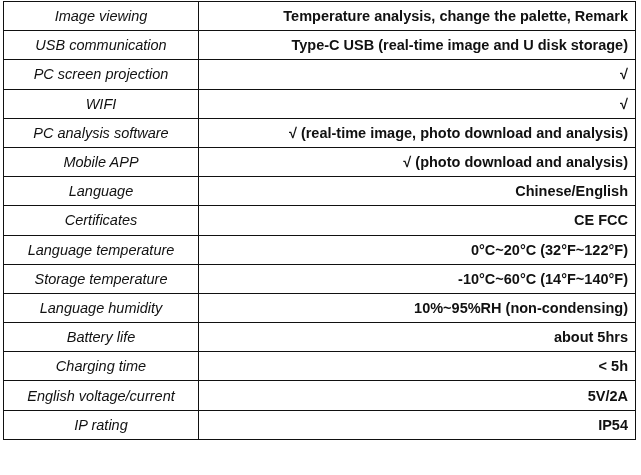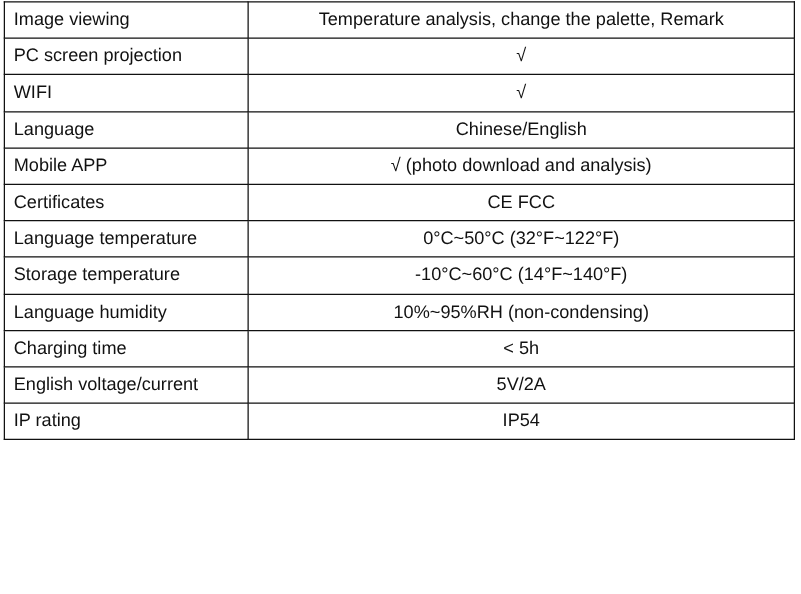--- a/index.html
+++ b/index.html
@@ -1,62 +1,74 @@
 <!DOCTYPE html>
 <html><head>
 <meta charset="utf-8">
 <style>
   html,body{margin:0;padding:0;background:#fff;}
   body{width:641px;height:475px;overflow:hidden;}
   table{position:absolute;left:3px;top:1px;border-collapse:collapse;width:633px;
     font-family:"Liberation Sans",sans-serif;font-size:14.5px;color:#111;}
   td{border:1.3px solid #111;height:28.2px;padding:0 7px;white-space:nowrap;}
-  td.k{width:180px;text-align:left;}
-  td.v{text-align:center;}
+  td.k{width:180px;text-align:center;font-style:italic;}
+  td.v{text-align:right;font-weight:bold;}
 </style>
 </head>
 <body>
 
 <table>
   <tbody id="tbody">
       <tr>
         <td class="k">Image viewing</td>
         <td class="v">Temperature analysis, change the palette, Remark</td>
       </tr>
       <tr>
+        <td class="k">USB communication</td>
+        <td class="v">Type-C USB (real-time image and U disk storage)</td>
+      </tr>
+      <tr>
         <td class="k">PC screen projection</td>
         <td class="v">√</td>
       </tr>
       <tr>
         <td class="k">WIFI</td>
         <td class="v">√</td>
       </tr>
       <tr>
-        <td class="k">Language</td>
-        <td class="v">Chinese/English</td>
+        <td class="k">PC analysis software</td>
+        <td class="v">√ (real-time image, photo download and analysis)</td>
       </tr>
       <tr>
         <td class="k">Mobile APP</td>
         <td class="v">√ (photo download and analysis)</td>
+      </tr>
+      <tr>
+        <td class="k">Language</td>
+        <td class="v">Chinese/English</td>
       </tr>
       <tr>
         <td class="k">Certificates</td>
         <td class="v">CE FCC</td>
       </tr>
       <tr>
         <td class="k">Language temperature</td>
-        <td class="v">0°C~50°C (32°F~122°F)</td>
+        <td class="v">0°C~20°C (32°F~122°F)</td>
       </tr>
       <tr>
         <td class="k">Storage temperature</td>
         <td class="v">-10°C~60°C (14°F~140°F)</td>
       </tr>
       <tr>
         <td class="k">Language humidity</td>
         <td class="v">10%~95%RH (non-condensing)</td>
+      </tr>
+      <tr>
+        <td class="k">Battery life</td>
+        <td class="v">about 5hrs</td>
       </tr>
       <tr>
         <td class="k">Charging time</td>
         <td class="v">&lt; 5h</td>
       </tr>
       <tr>
         <td class="k">English voltage/current</td>
         <td class="v">5V/2A</td>
       </tr>
       <tr>

